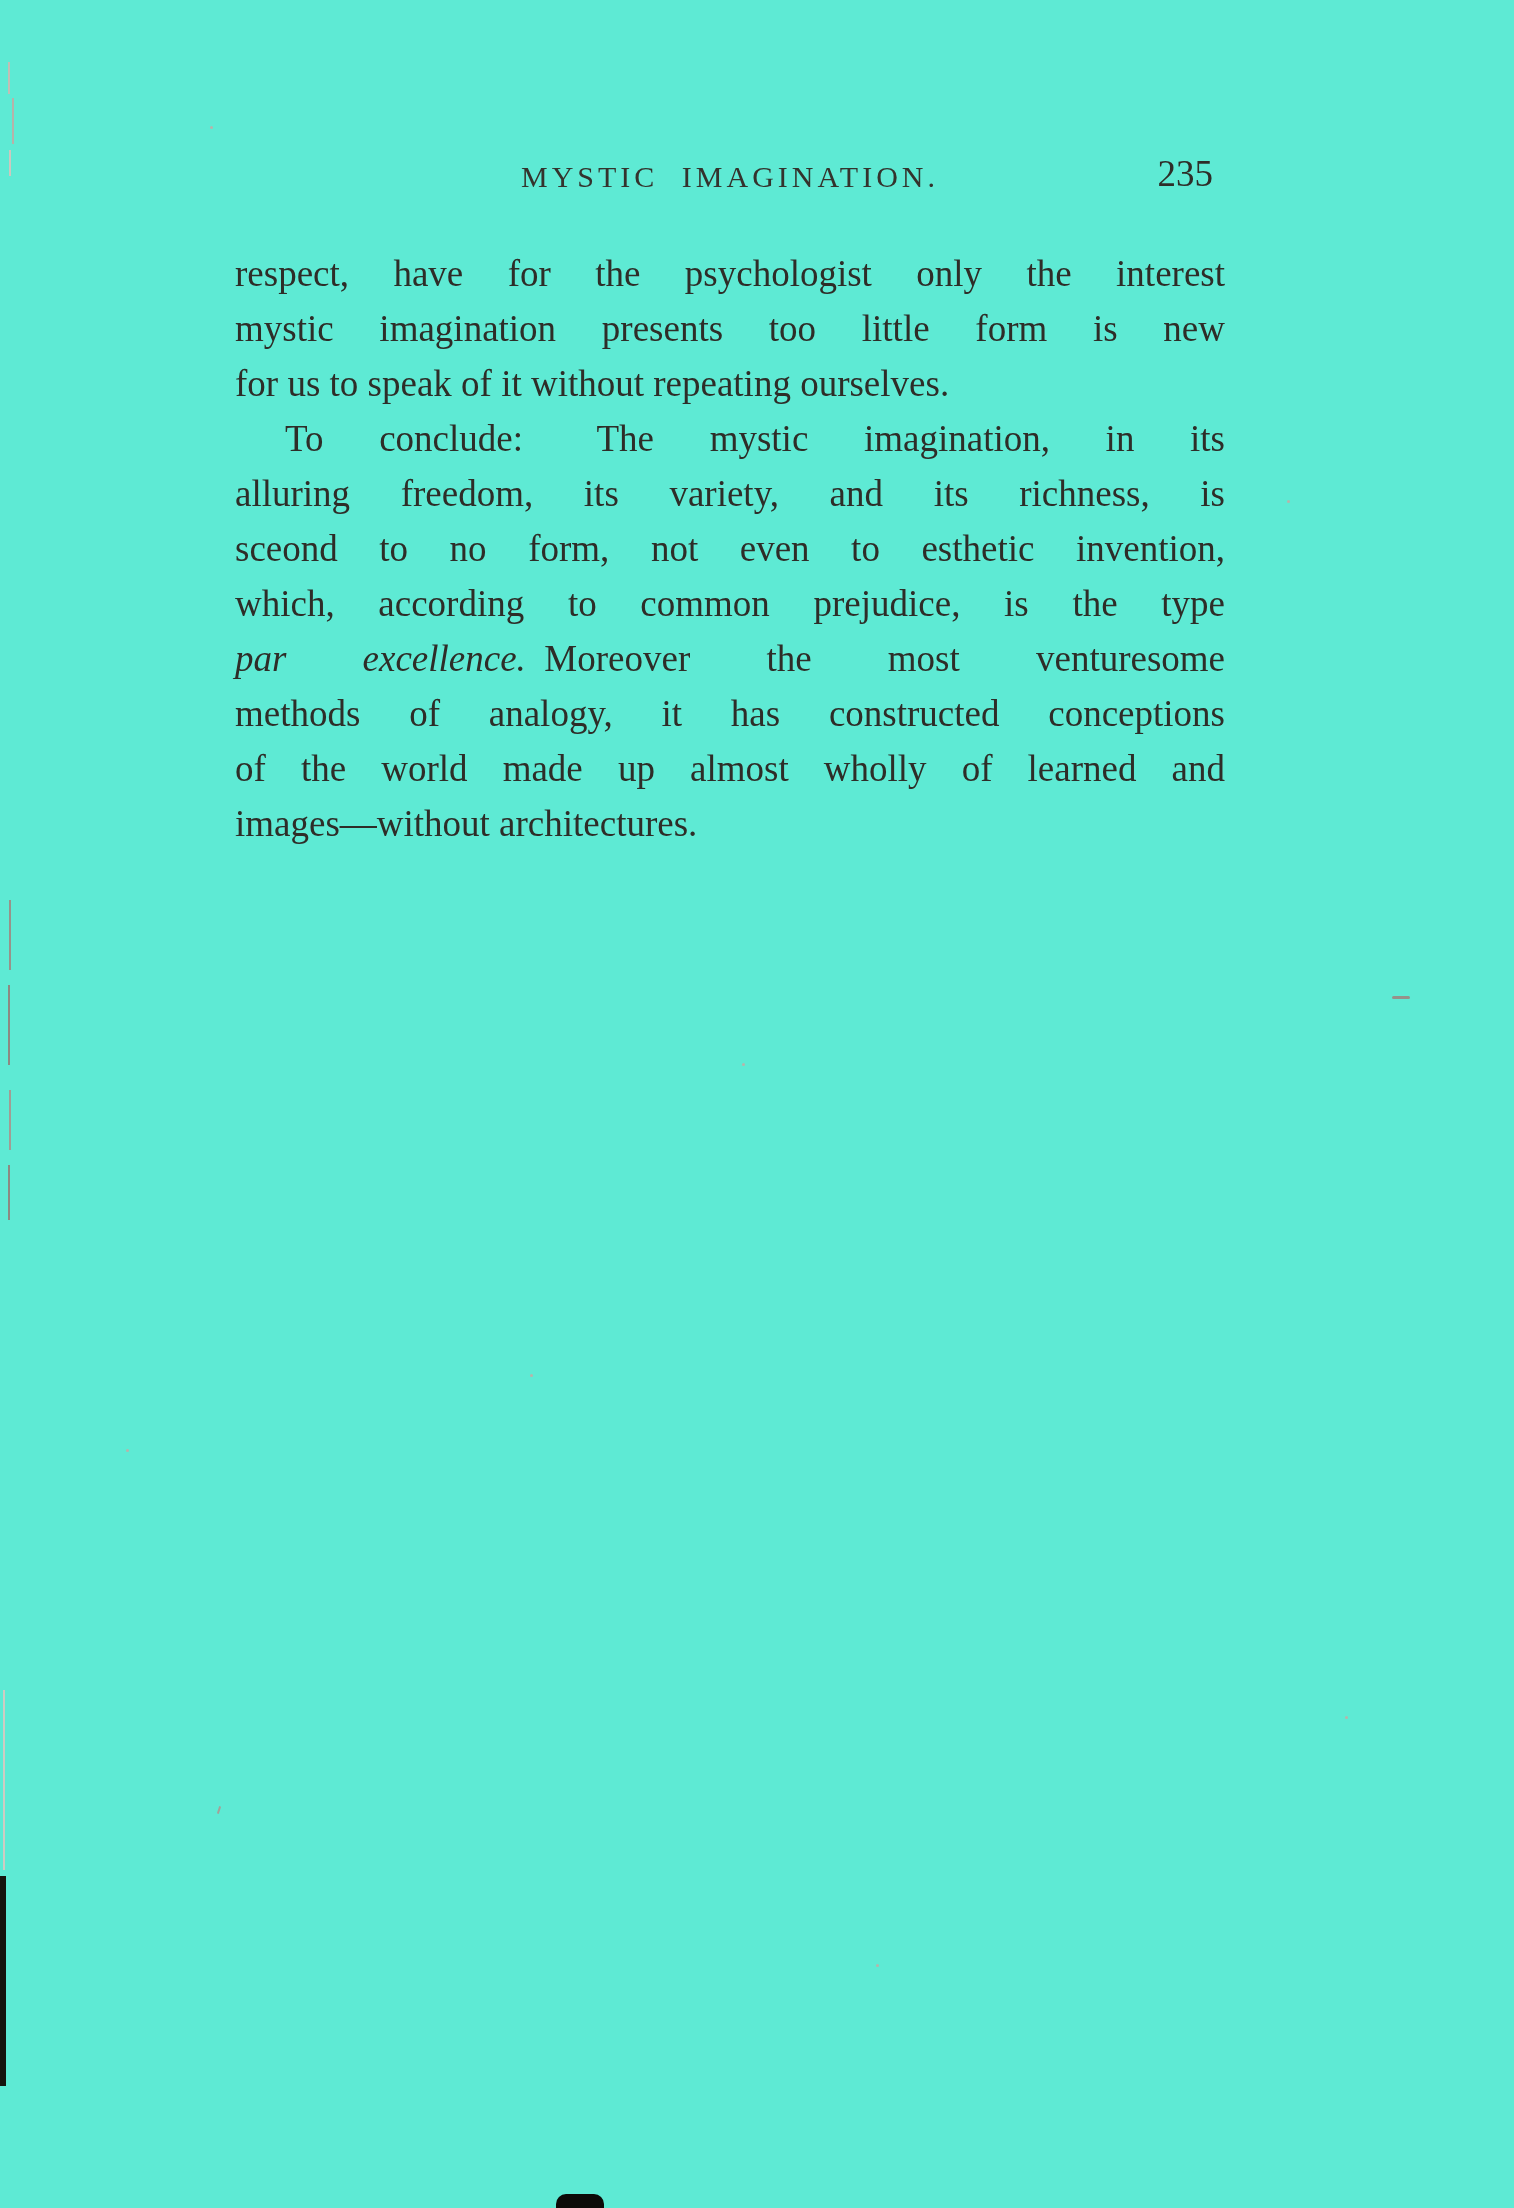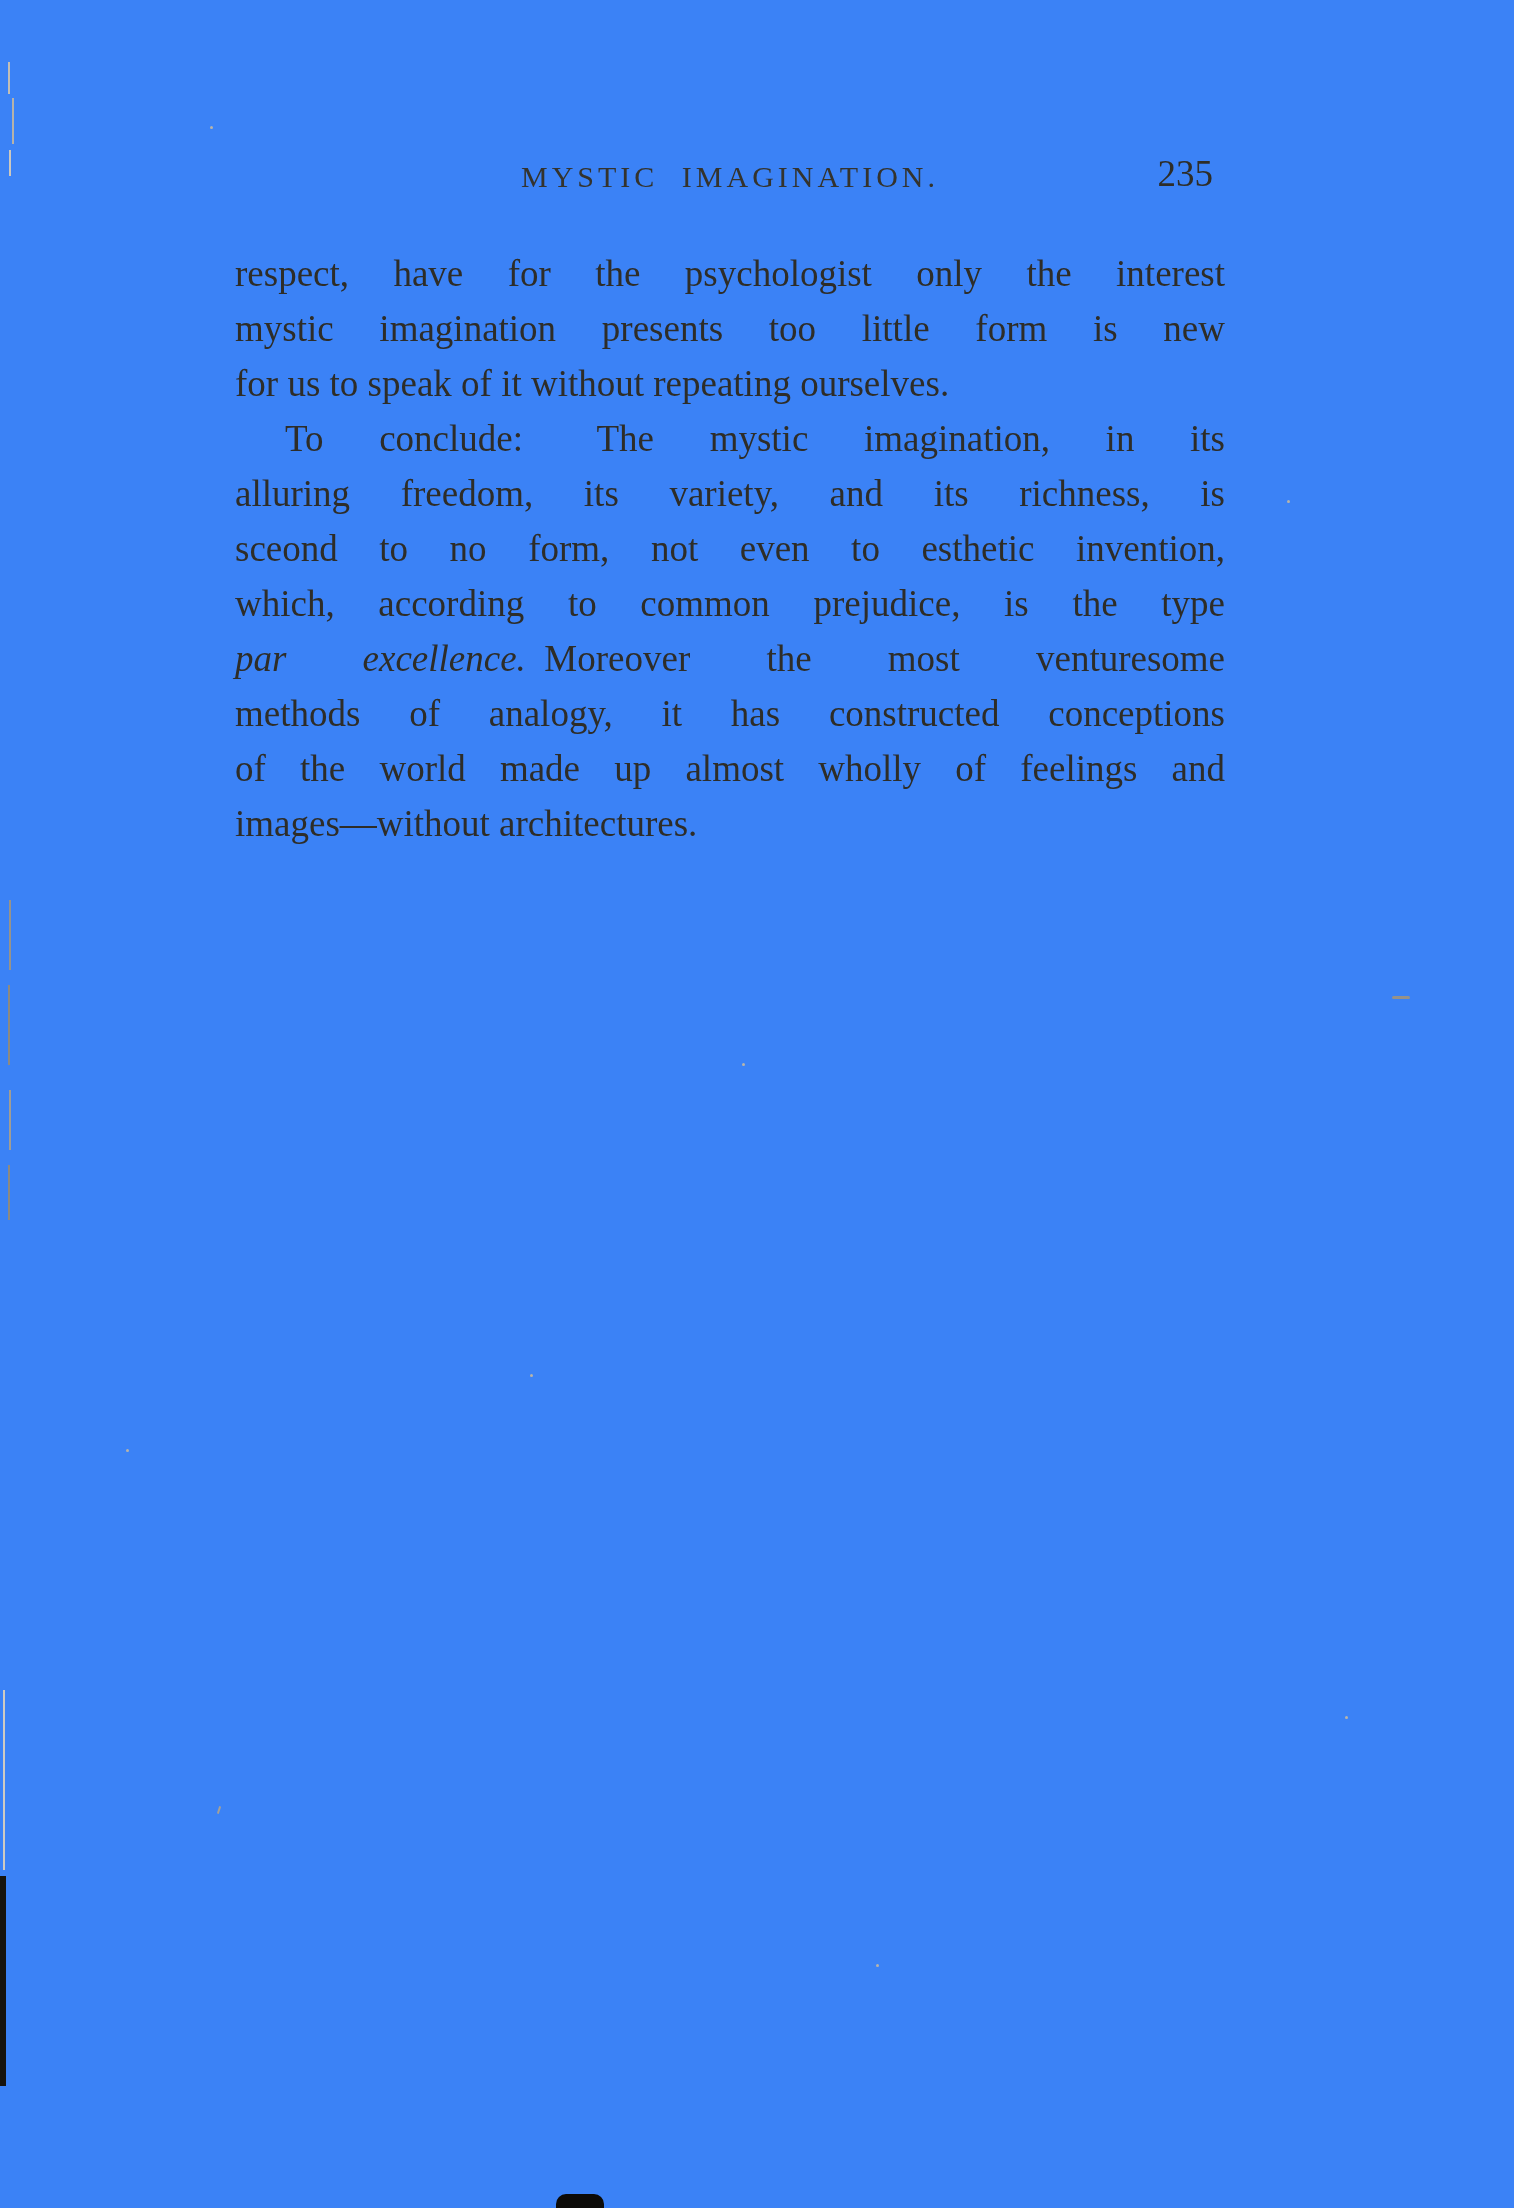--- a/index.html
+++ b/index.html
@@ -3,21 +3,21 @@
 <meta charset="utf-8">
 <style>
   html, body { margin: 0; padding: 0; }
   body { background: #e8e6e1; }
 
   .page {
     position: relative;
     width: 1514px;
     height: 2208px;
     margin: 0 auto;
-    background: #3b82f6;
+    background: #5eead4;
     overflow: hidden;
     font-family: "Liberation Serif", serif;
     color: #2e2d28;
   }
 
   
   .header-title {
     position: absolute;
     top: 160px;
     left: 235px;
@@ -105,21 +105,21 @@
         <div class="line">mystic imagination presents too little form is new</div>
         <div class="line last">for us to speak of it without repeating ourselves.</div>
       </div>
       <div class="paragraph indent-first">
         <div class="line">To conclude:  The mystic imagination, in its</div>
         <div class="line">alluring freedom, its variety, and its richness, is</div>
         <div class="line">sceond to no form, not even to esthetic invention,</div>
         <div class="line">which, according to common prejudice, is the type</div>
         <div class="line"><span class="it">par excellence.</span><span class=""> Moreover the most venturesome</span></div>
         <div class="line">methods of analogy, it has constructed conceptions</div>
-        <div class="line">of the world made up almost wholly of feelings and</div>
+        <div class="line">of the world made up almost wholly of learned and</div>
         <div class="line last">images—without architectures.</div>
       </div>
     </div>
 
   <div class="artifact a-tl1"></div>
   <div class="artifact a-tl2"></div>
   <div class="artifact a-tl3"></div>
 
   <div class="artifact a-ml1"></div>
   <div class="artifact a-ml2"></div>

